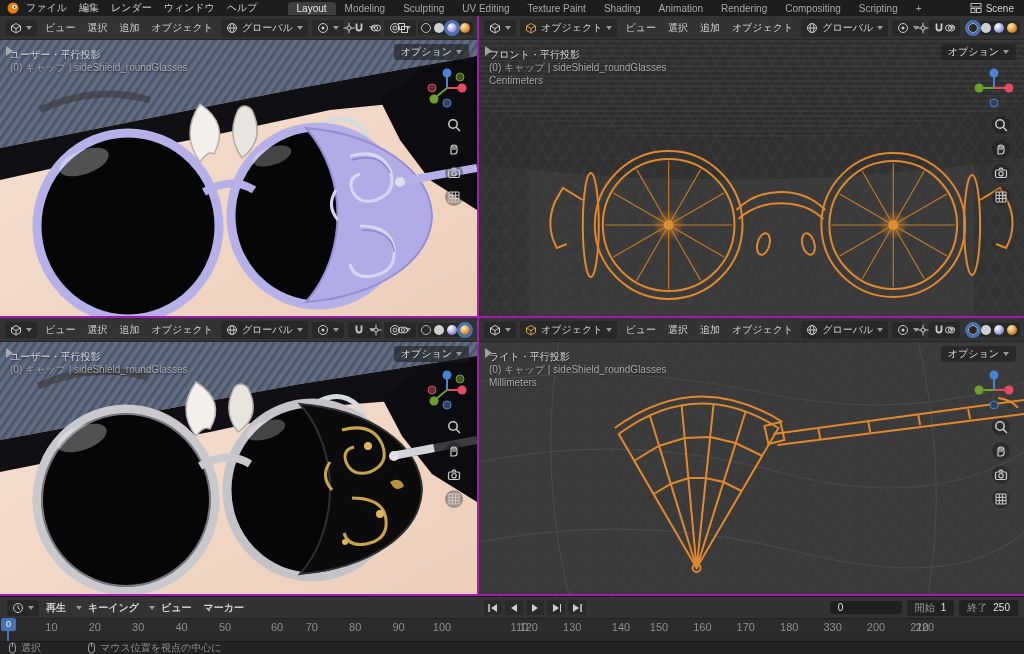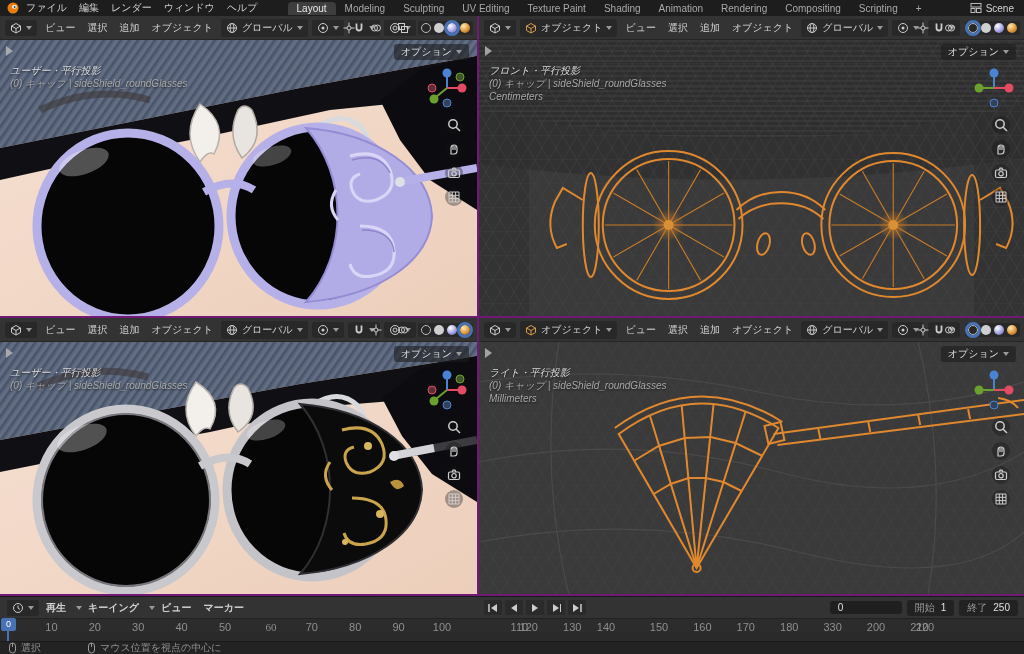--- a/index.html
+++ b/index.html
@@ -1,16 +1,16 @@
 <!DOCTYPE html>
 <html><head>
 <meta charset="utf-8">
 <style>
   html,body{margin:0;padding:0;background:#111;}
-  #app{position:relative;width:1024px;height:654px;background:#701a75;overflow:hidden;
+  #app{position:relative;width:1024px;height:654px;background:#a21caf;overflow:hidden;
        font-family:"Liberation Sans",sans-serif;font-size:10px;color:#c8c8c8;-webkit-font-smoothing:antialiased;}
   
   .topbar{position:absolute;left:0;top:0;width:1024px;height:16px;background:#1d1d1d;display:flex;align-items:center;padding:0 6px;box-sizing:border-box;}
   .topbar .menu{padding:0 6px;color:#cfcfcf;cursor:default;}
   .tabs{display:flex;margin-left:24px;height:22px;align-items:center;}
   .tab{padding:1px 9px;color:#a9a9a9;border-radius:4px 4px 0 0;}
   .tab.active{background:#3e3e3e;color:#e8e8e8;}
   .scene-box{margin-left:auto;display:flex;align-items:center;gap:4px;color:#d5d5d5;padding-right:4px;}
   .ic{display:inline-block;vertical-align:middle;}
   .caret{display:inline-block;width:0;height:0;border:3px solid transparent;border-top:4px solid #9a9a9a;margin-left:4px;position:relative;top:2px;}
@@ -23,21 +23,21 @@
   .hdr-right{position:absolute;right:4px;top:0;height:24px;display:flex;align-items:center;gap:3px;}
   .shading{display:flex;align-items:center;background:#282828;border-radius:3px;padding:2px 3px;gap:3px;}
   .ball{width:10px;height:10px;border-radius:50%;box-sizing:border-box;}
   .ball.wire{border:1.5px solid #bbb;}
   .ball.solid{background:#cfcfcf;}
   .ball.mat{background:radial-gradient(circle at 35% 30%,#fff,#9a9adf 60%,#55557d);}
   .ball.rend{background:radial-gradient(circle at 35% 30%,#ffe9b0,#d98f33 60%,#7a4c12);}
   .ball.active{outline:3px solid #4772b3;outline-offset:0;border-radius:50%;}
   .vp-body{position:absolute;left:0;top:24px;right:0;bottom:0;overflow:hidden;}
   .art{position:absolute;left:0;top:0;width:100%;height:100%;}
-  .vp-label{position:absolute;left:10px;top:24px;line-height:13px;text-shadow:0 1px 2px rgba(0,0,0,.6);font-style:italic;}
+  .vp-label{position:absolute;left:10px;top:8px;line-height:13px;text-shadow:0 1px 2px rgba(0,0,0,.6);}
   .vp-label .l1{color:#dcdcdc;}
   .vp-label .l2{color:#a9a9a9;}
   .vp-options{position:absolute;right:8px;top:4px;background:rgba(28,28,28,.6);border-radius:3px;padding:1px 7px;color:#dedede;}
   .gizmo{position:absolute;right:8px;top:26px;width:44px;height:44px;}
   .vp-tools{position:absolute;right:14px;top:76px;display:flex;flex-direction:column;gap:6px;}
   .toolbtn{width:18px;height:18px;border-radius:50%;background:rgba(20,20,20,.35);display:flex;align-items:center;justify-content:center;}
   .tb-arrow{position:absolute;left:6px;top:6px;width:0;height:0;border:5px solid transparent;border-left:7px solid #b5b5b5;opacity:.85;}
   
   .tl-header{position:absolute;left:0;top:596px;width:1024px;height:22px;background:#333333;border-top:1px solid #1a1a1a;display:flex;align-items:center;padding:0 6px;box-sizing:border-box;}
   .tl-header .menu{padding:0 6px;color:#d2d2d2;font-weight:bold;}
@@ -800,29 +800,29 @@
       <span class="field"><span class="lab">終了</span><span>250</span></span>
     </div>
   </div>
   <div class="ruler">
       <span class="tick" style="left: 8px;">0</span>
       <span class="tick" style="left: 51.4px;">10</span>
       <span class="tick" style="left: 94.8px;">20</span>
       <span class="tick" style="left: 138.2px;">30</span>
       <span class="tick" style="left: 181.6px;">40</span>
       <span class="tick" style="left: 225px;">50</span>
-      <span class="tick" style="left: 271px; font-family: Liberation Serif, serif;">60</span>
+      <span class="tick" style="left: 277px;">60</span>
       <span class="tick" style="left: 311.8px;">70</span>
       <span class="tick" style="left: 355.2px;">80</span>
       <span class="tick" style="left: 398.6px;">90</span>
       <span class="tick" style="left: 442px;">100</span>
       <span class="tick" style="left: 485.4px; margin-left: 34px;">110</span>
       <span class="tick" style="left: 528.8px;">120</span>
       <span class="tick" style="left: 572.2px;">130</span>
-      <span class="tick" style="left: 606px;">140</span>
+      <span class="tick" style="left: 621px;">140</span>
       <span class="tick" style="left: 659px;">150</span>
       <span class="tick" style="left: 702.4px;">160</span>
       <span class="tick" style="left: 745.8px;">170</span>
       <span class="tick" style="left: 789.2px;">180</span>
       <span class="tick" style="left: 832.6px;">330</span>
       <span class="tick" style="left: 876px;">200</span>
       <span class="tick" style="left: 919.4px;">210</span>
       <span class="tick" style="left: 925px;">220</span>
     </div>
   <div class="track"></div>

